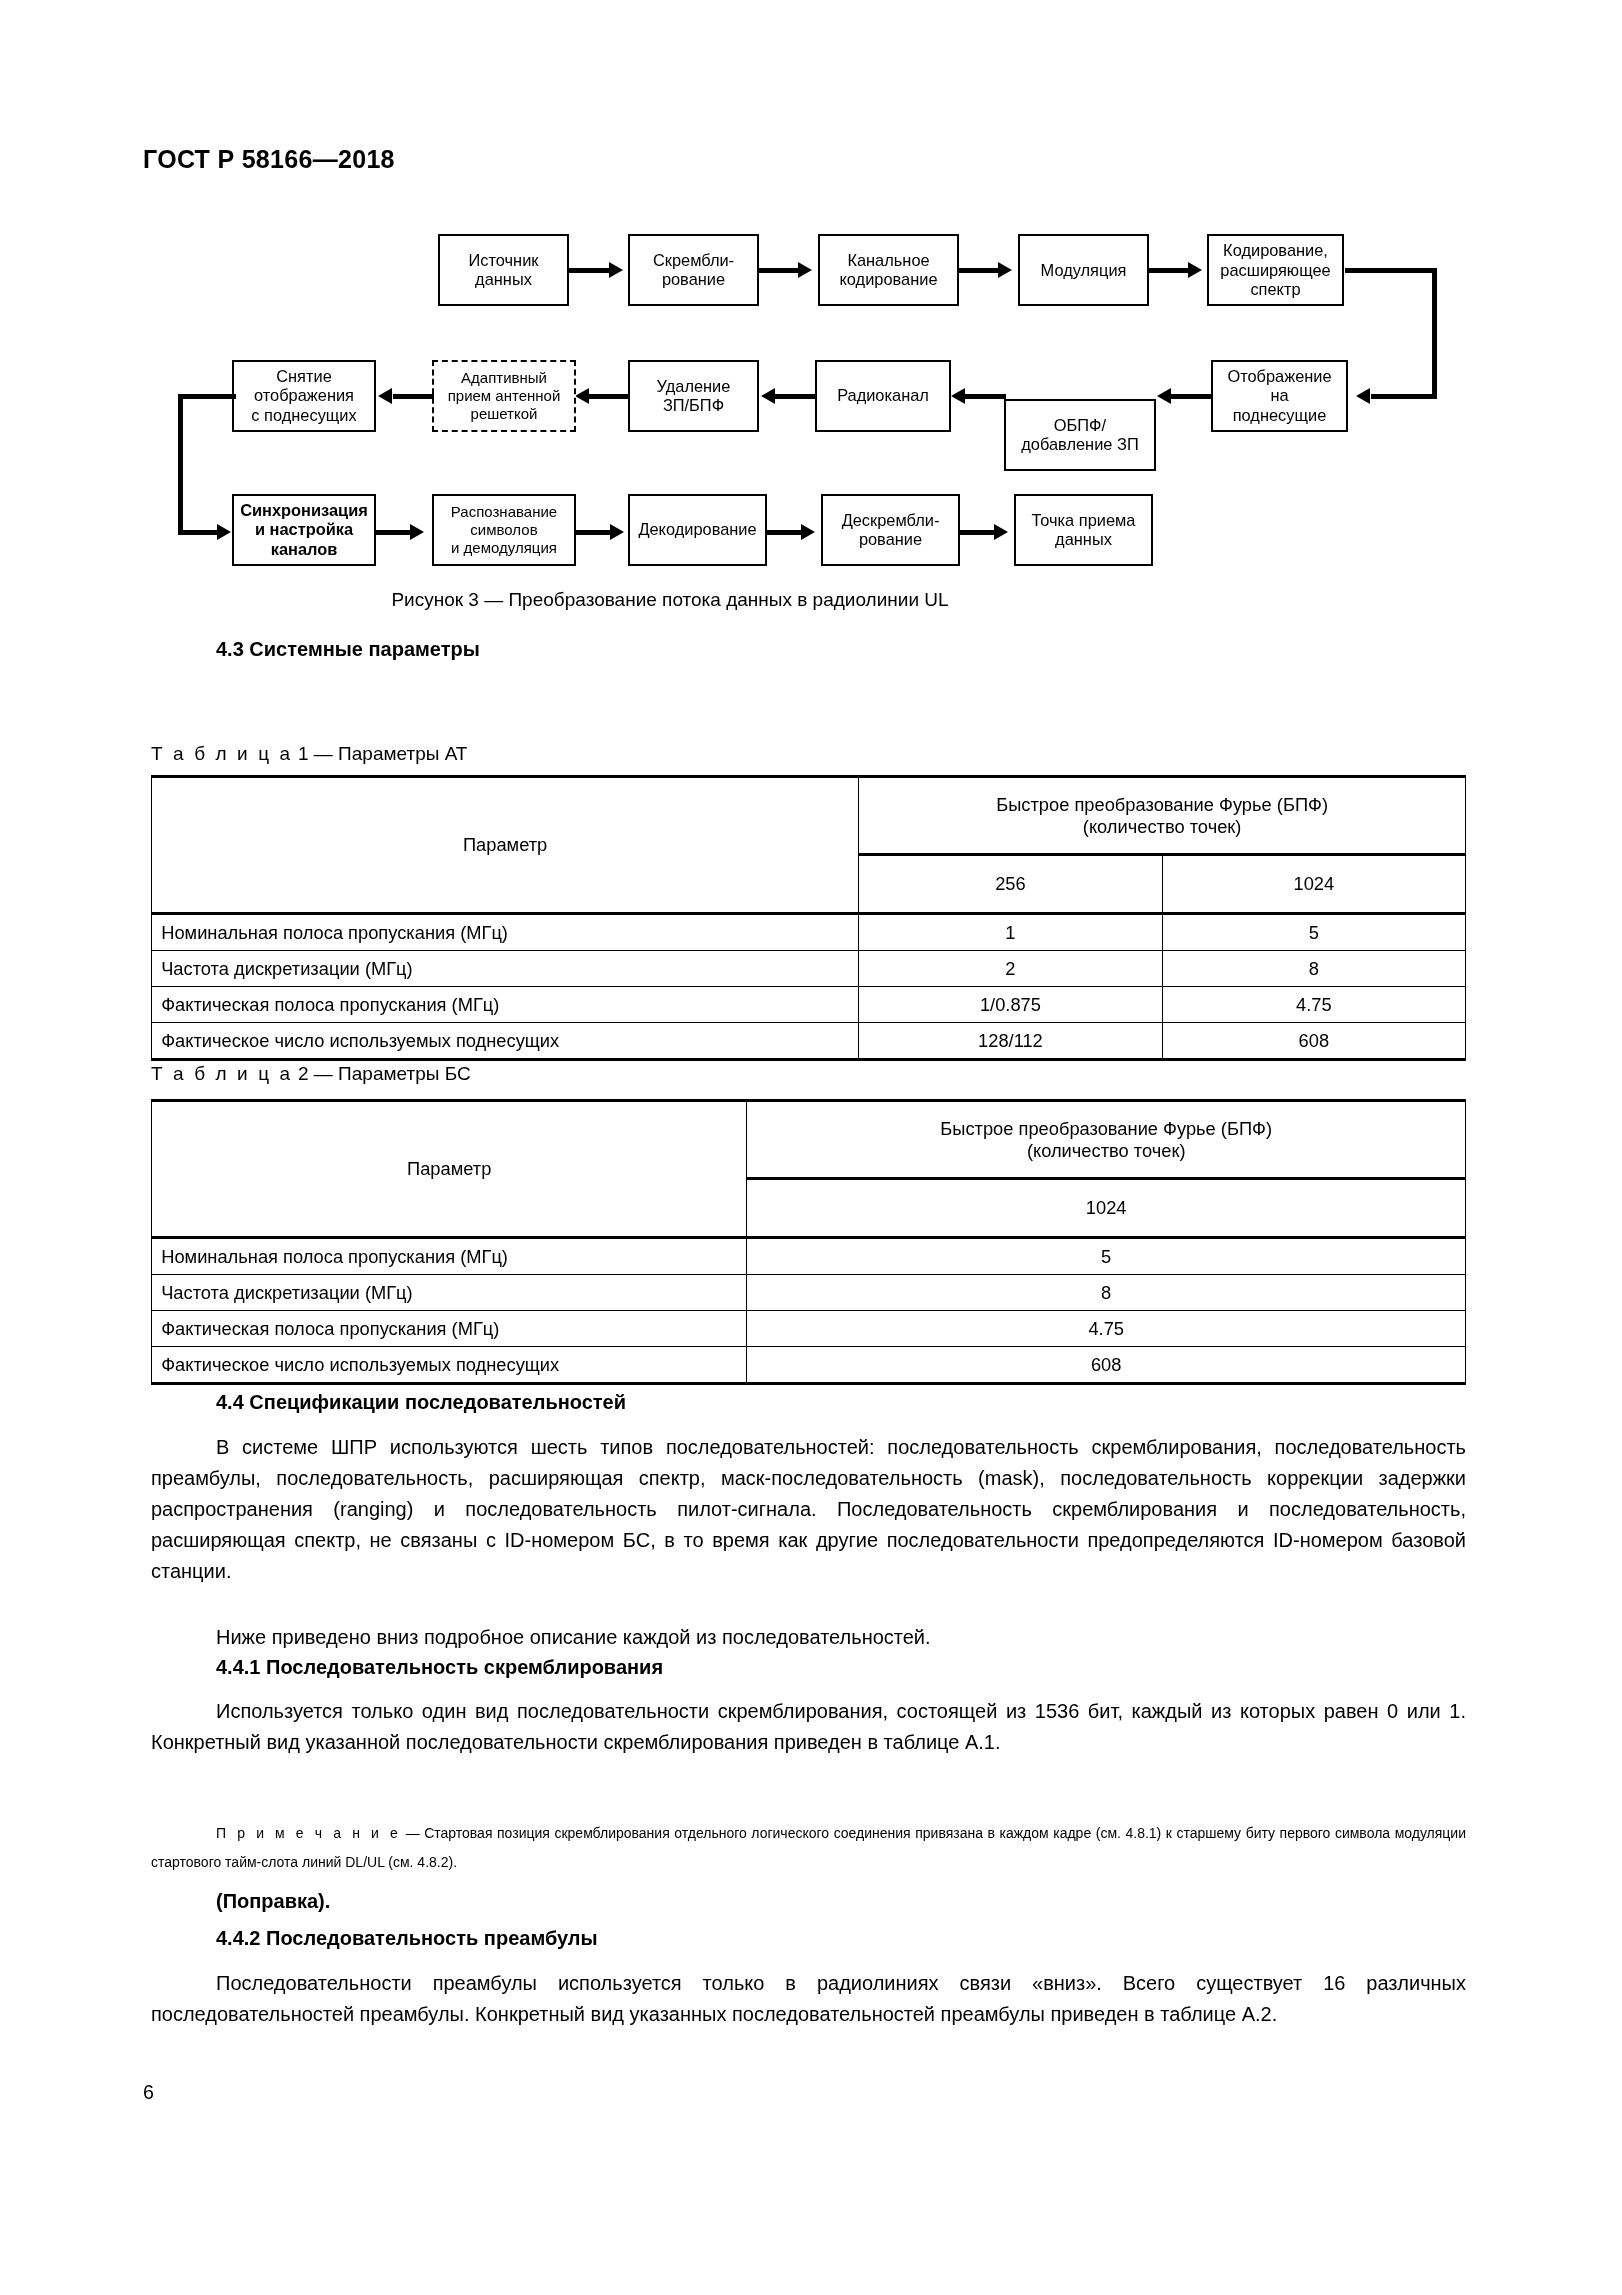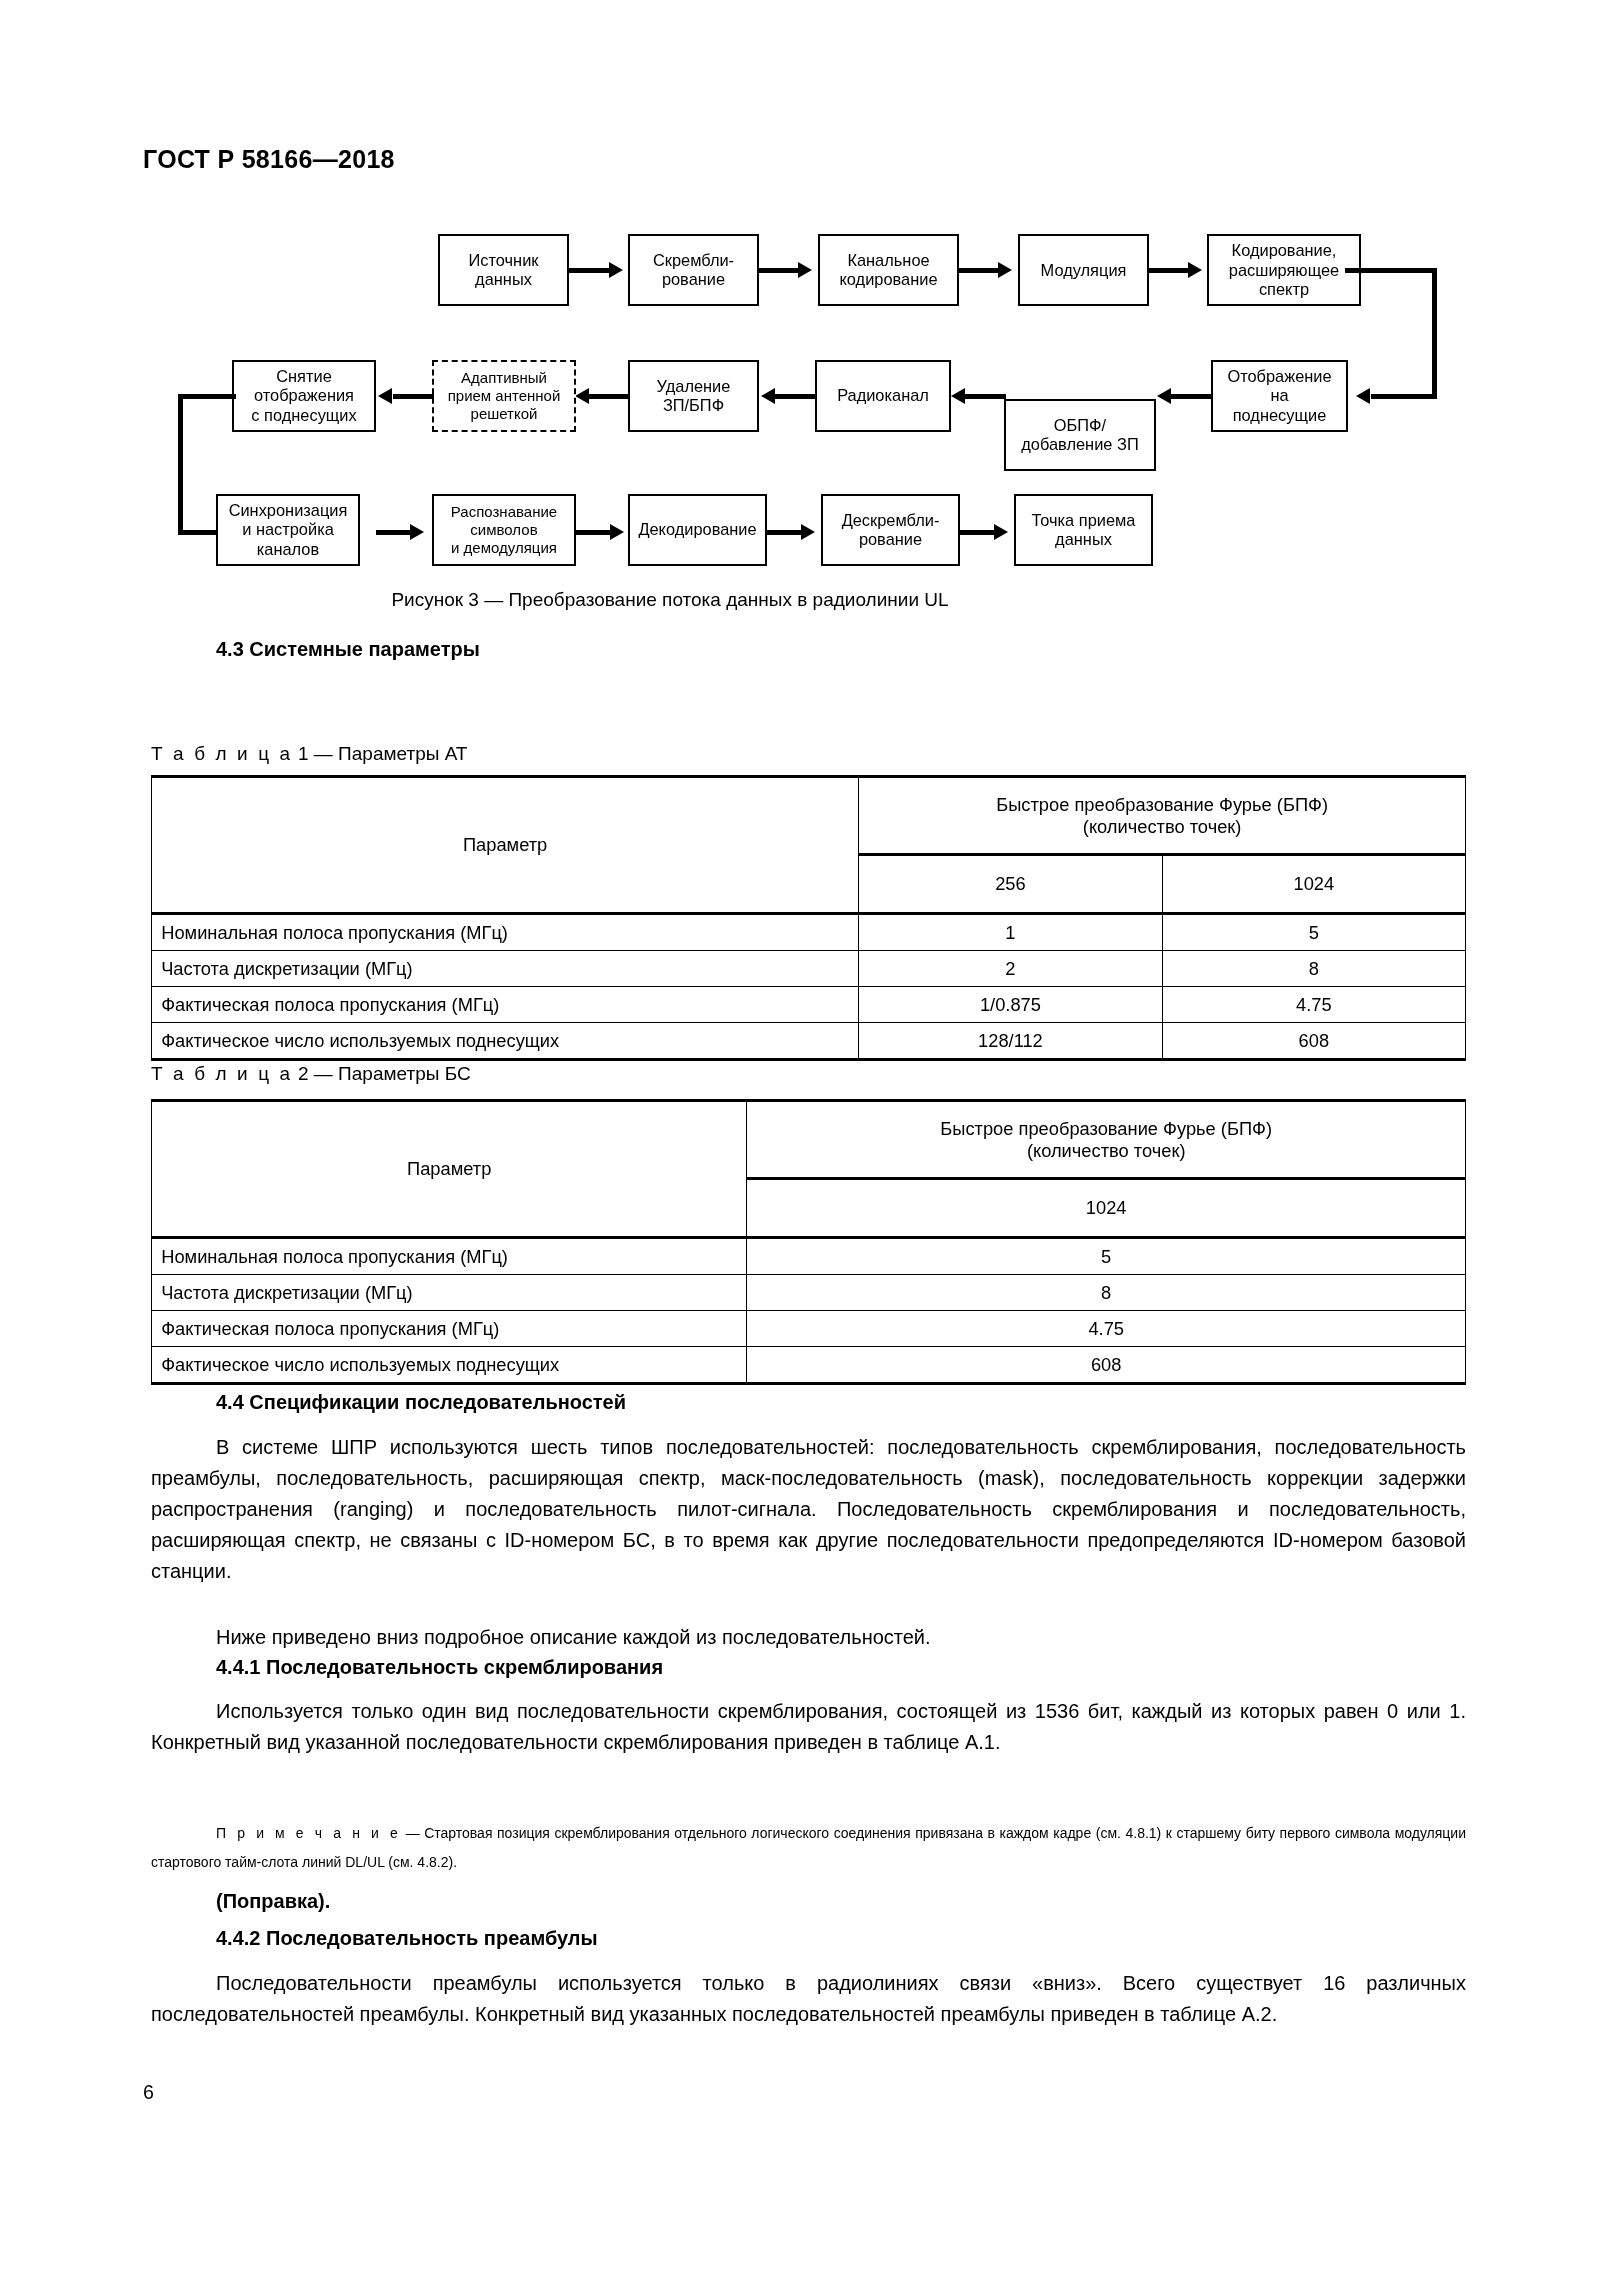--- a/index.html
+++ b/index.html
@@ -109,21 +109,21 @@
     </div>
     <div class="hline" style="left:959px; top:52px; width:44px;"></div>
     <div class="arrow-r" style="left:998px; top:46px;"></div>
 
     <div class="node" style="left:1018px; top:18.3px; width:131px; height:72px;">
       <span>Модуляция</span>
     </div>
     <div class="hline" style="left:1148px; top:52px; width:44px;"></div>
     <div class="arrow-r" style="left:1188px; top:46px;"></div>
 
-    <div class="node" style="left:1207px; top:18.3px; width:154px; height:72px;">
+    <div class="node" style="left:1207px; top:18.3px; width:137px; height:72px;">
       <span>Кодирование,<br>расширяющее<br>спектр</span>
     </div>
 
     <div class="hline" style="left:1345px; top:52px; width:92px;"></div>
     <div class="vline" style="left:1432px; top:52px; height:131px;"></div>
     <div class="hline" style="left:1371px; top:178px; width:65px;"></div>
     <div class="arrow-l" style="left:1356px; top:172px;"></div>
 
     <div class="node" style="left:1211px; top:144px; width:137px; height:72px;">
       <span>Отображение<br>на<br>поднесущие</span>
@@ -157,21 +157,21 @@
 
     <div class="node" style="left:232px; top:144px; width:144px; height:72px;">
       <span>Снятие<br>отображения<br>с поднесущих</span>
     </div>
 
     <div class="hline" style="left:178px; top:178px; width:58px;"></div>
     <div class="vline" style="left:178px; top:178px; height:141px;"></div>
     <div class="hline" style="left:178px; top:314px; width:46px;"></div>
     <div class="arrow-r" style="left:217px; top:308px;"></div>
 
-    <div class="node" style="left:216px; top:278px; width:144px; height:72px;">
+    <div class="node" style="left:232px; top:278px; width:144px; height:72px;font-weight:bold;">
       <span>Синхронизация<br>и настройка<br>каналов</span>
     </div>
     <div class="hline" style="left:376px; top:314px; width:41px;"></div>
     <div class="arrow-r" style="left:410px; top:308px;"></div>
 
     <div class="node" style="left:432px; top:278px; width:144px; height:72px; font-size:15px;">
       <span>Распознавание<br>символов<br>и демодуляция</span>
     </div>
     <div class="hline" style="left:576px; top:314px; width:41px;"></div>
     <div class="arrow-r" style="left:610px; top:308px;"></div>

